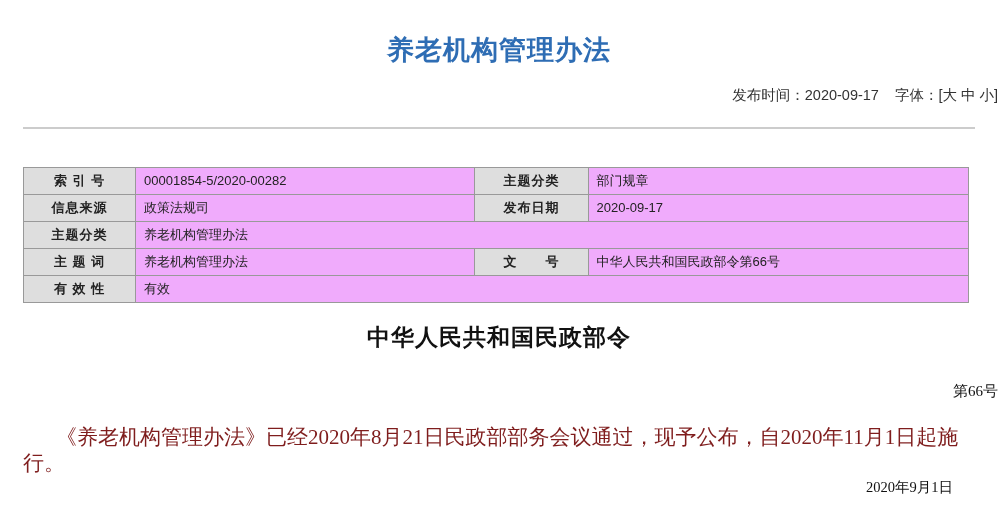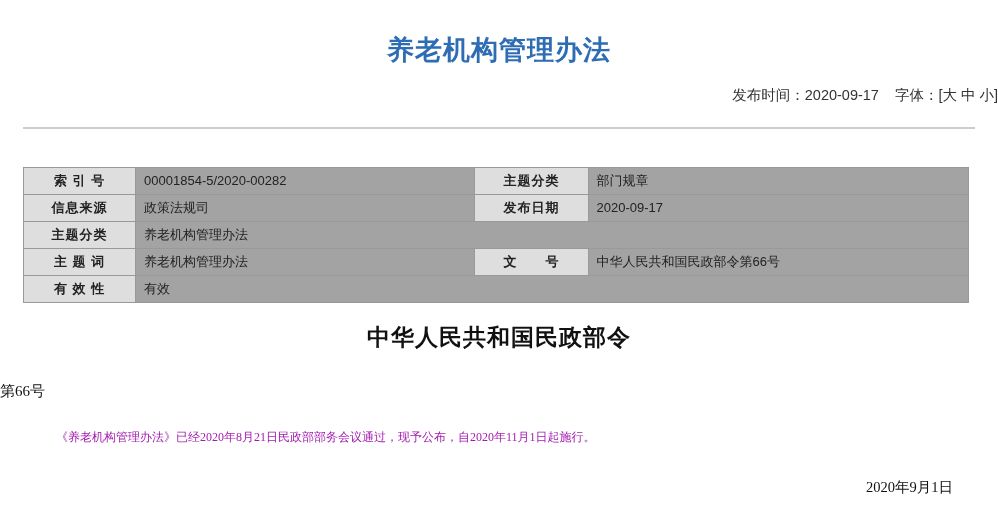--- a/index.html
+++ b/index.html
@@ -91,21 +91,21 @@
     white-space: nowrap;
   }
   td.lbl {
     background: #dedede;
     font-weight: bold;
     text-align: center;
     letter-spacing: 1px;
     width: 112px;
   }
   td.val {
-    background: #a3a3a3;
+    background: #f0abfc;
     text-align: left;
   }
   .col-a { width: 112px; }
   .col-b { width: 339px; }
   .col-c { width: 113px; }
   .col-d { width: 380px; }
 
   
   .order-heading {
     position: absolute;
@@ -119,35 +119,35 @@
     color: #111111;
     letter-spacing: 1px;
     line-height: 30px;
   }
 
   .order-number {
     position: absolute;
     left: 0;
     top: 380px;
     width: 998px;
-    text-align: left;
+    text-align: right;
     font-family: "Liberation Serif", "DejaVu Serif", serif;
     font-size: 15px;
     color: #111111;
     line-height: 22px;
   }
 
   .body-paragraph {
     position: absolute;
     left: 23px;
     top: 424px;
     width: 952px;
     font-family: "Liberation Serif", "DejaVu Serif", serif;
-    font-size: 12px;
-    color: #a21caf;
+    font-size: 21px;
+    color: #7f1d1d;
     line-height: 26px;
     text-indent: 33px;
     text-align: left;
   }
 
   .signature-date {
     position: absolute;
     left: 23px;
     top: 476px;
     width: 952px;

